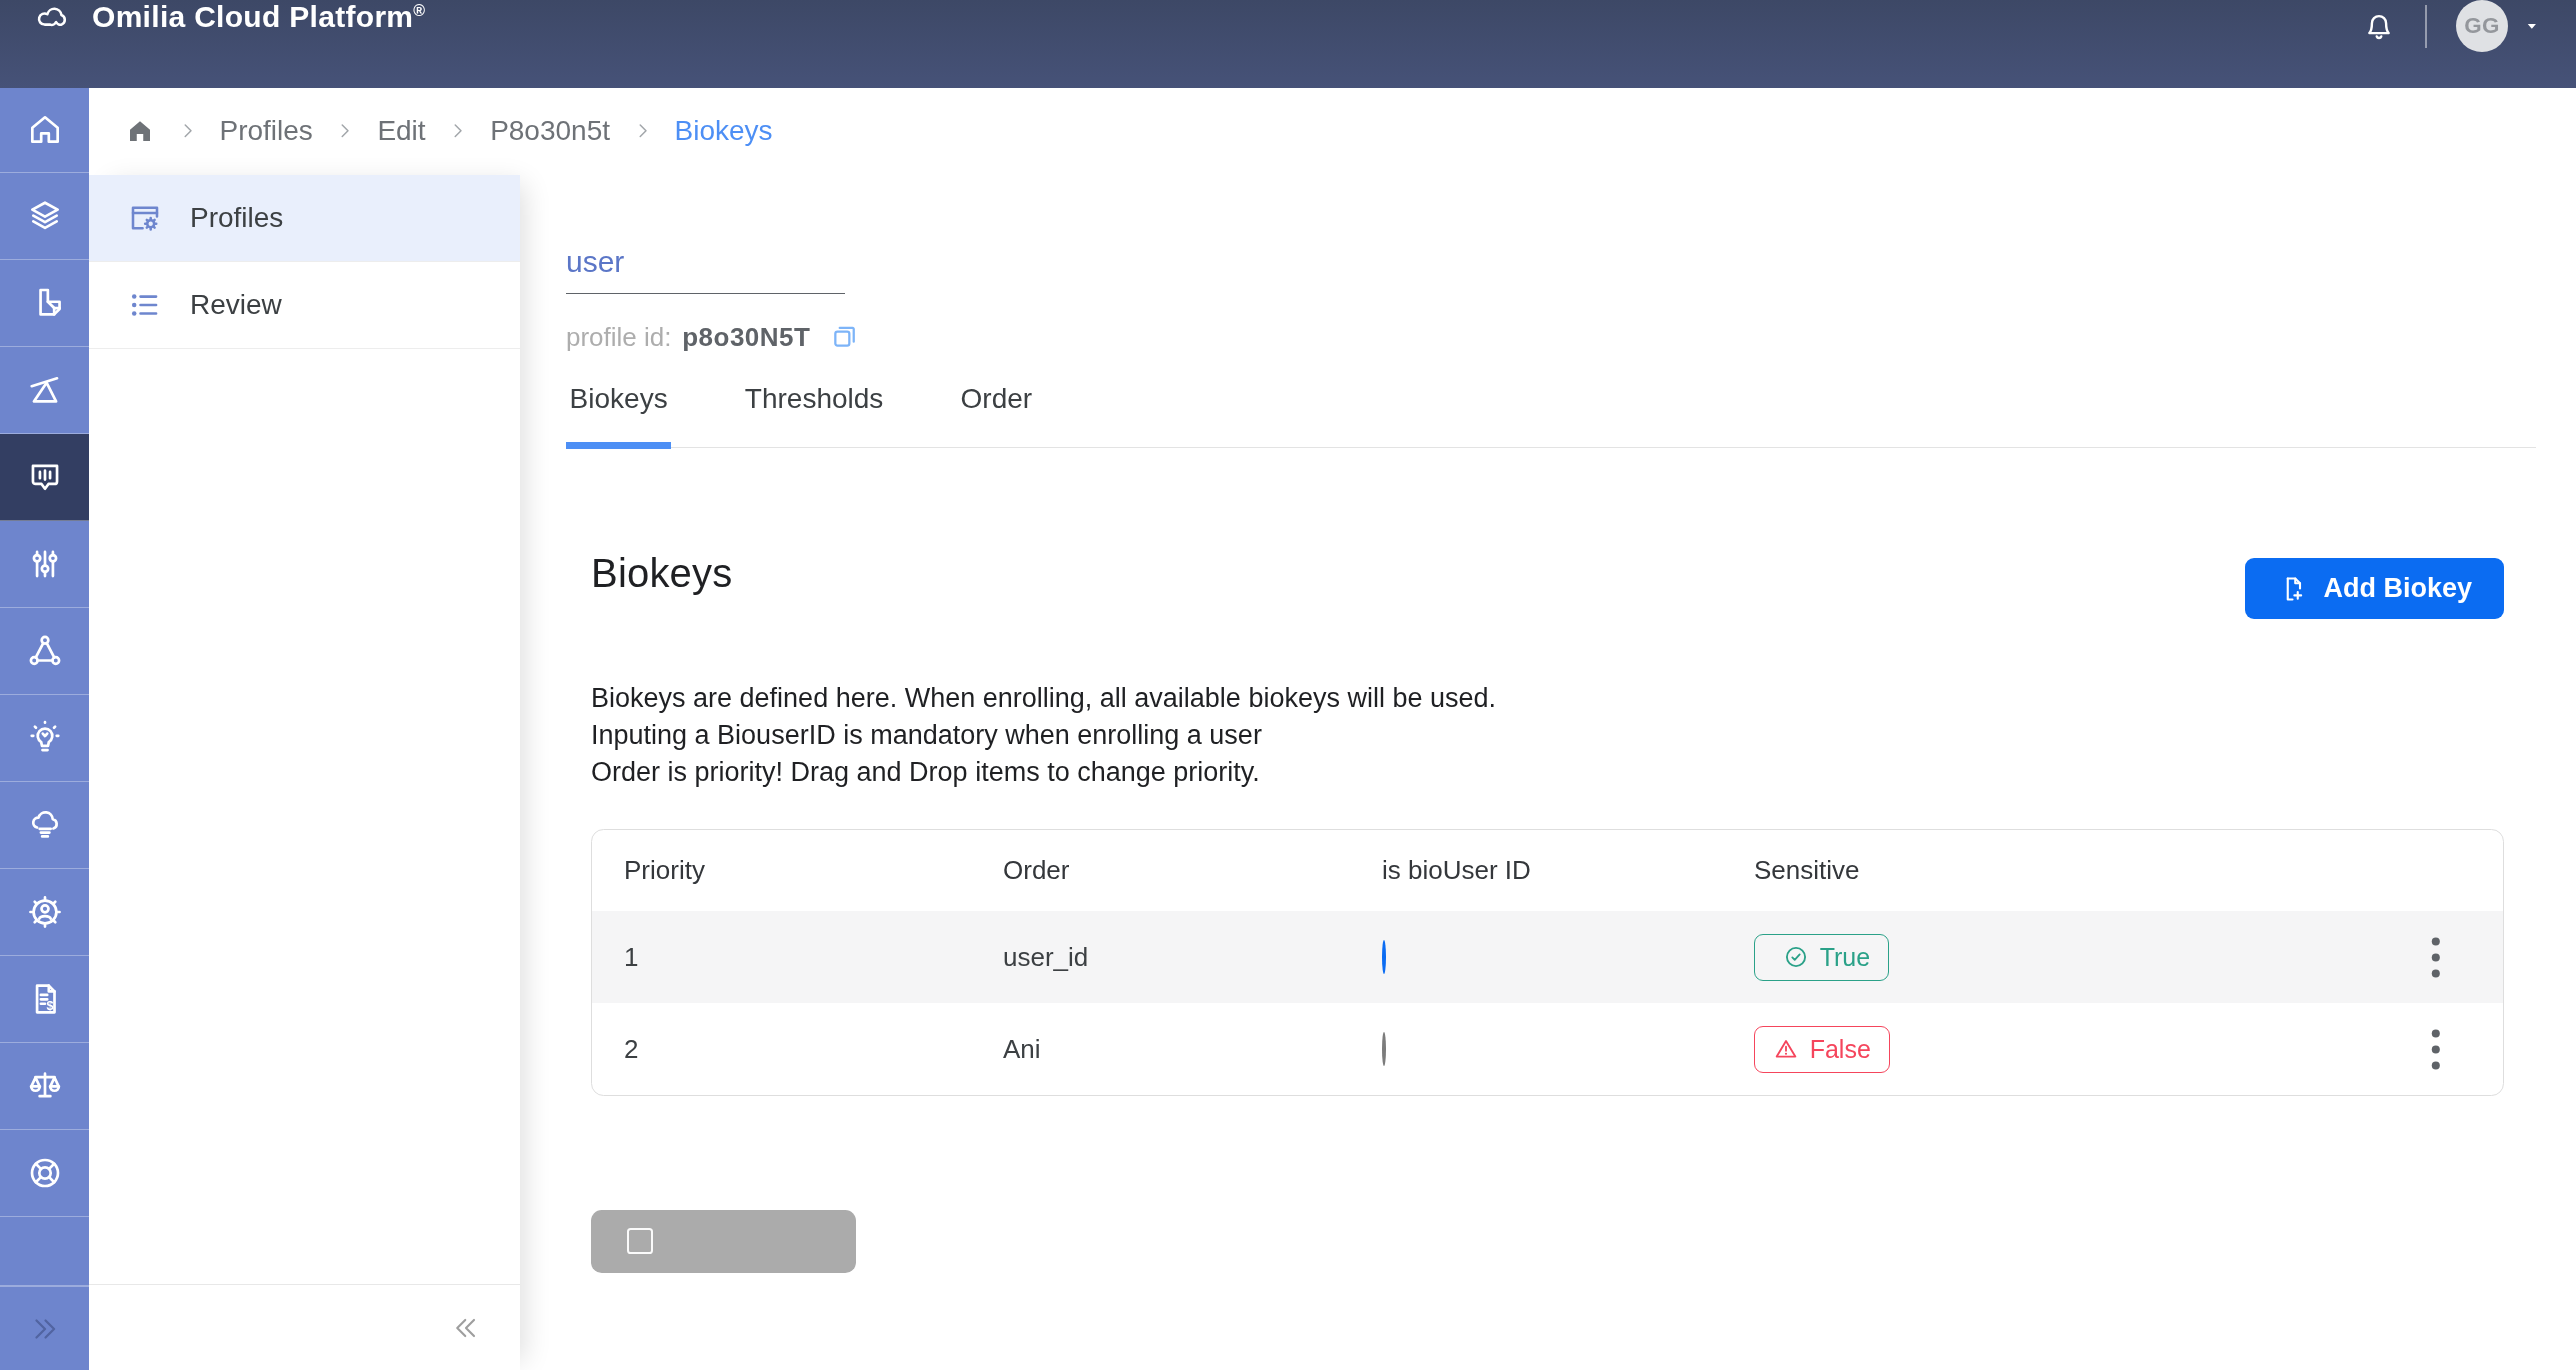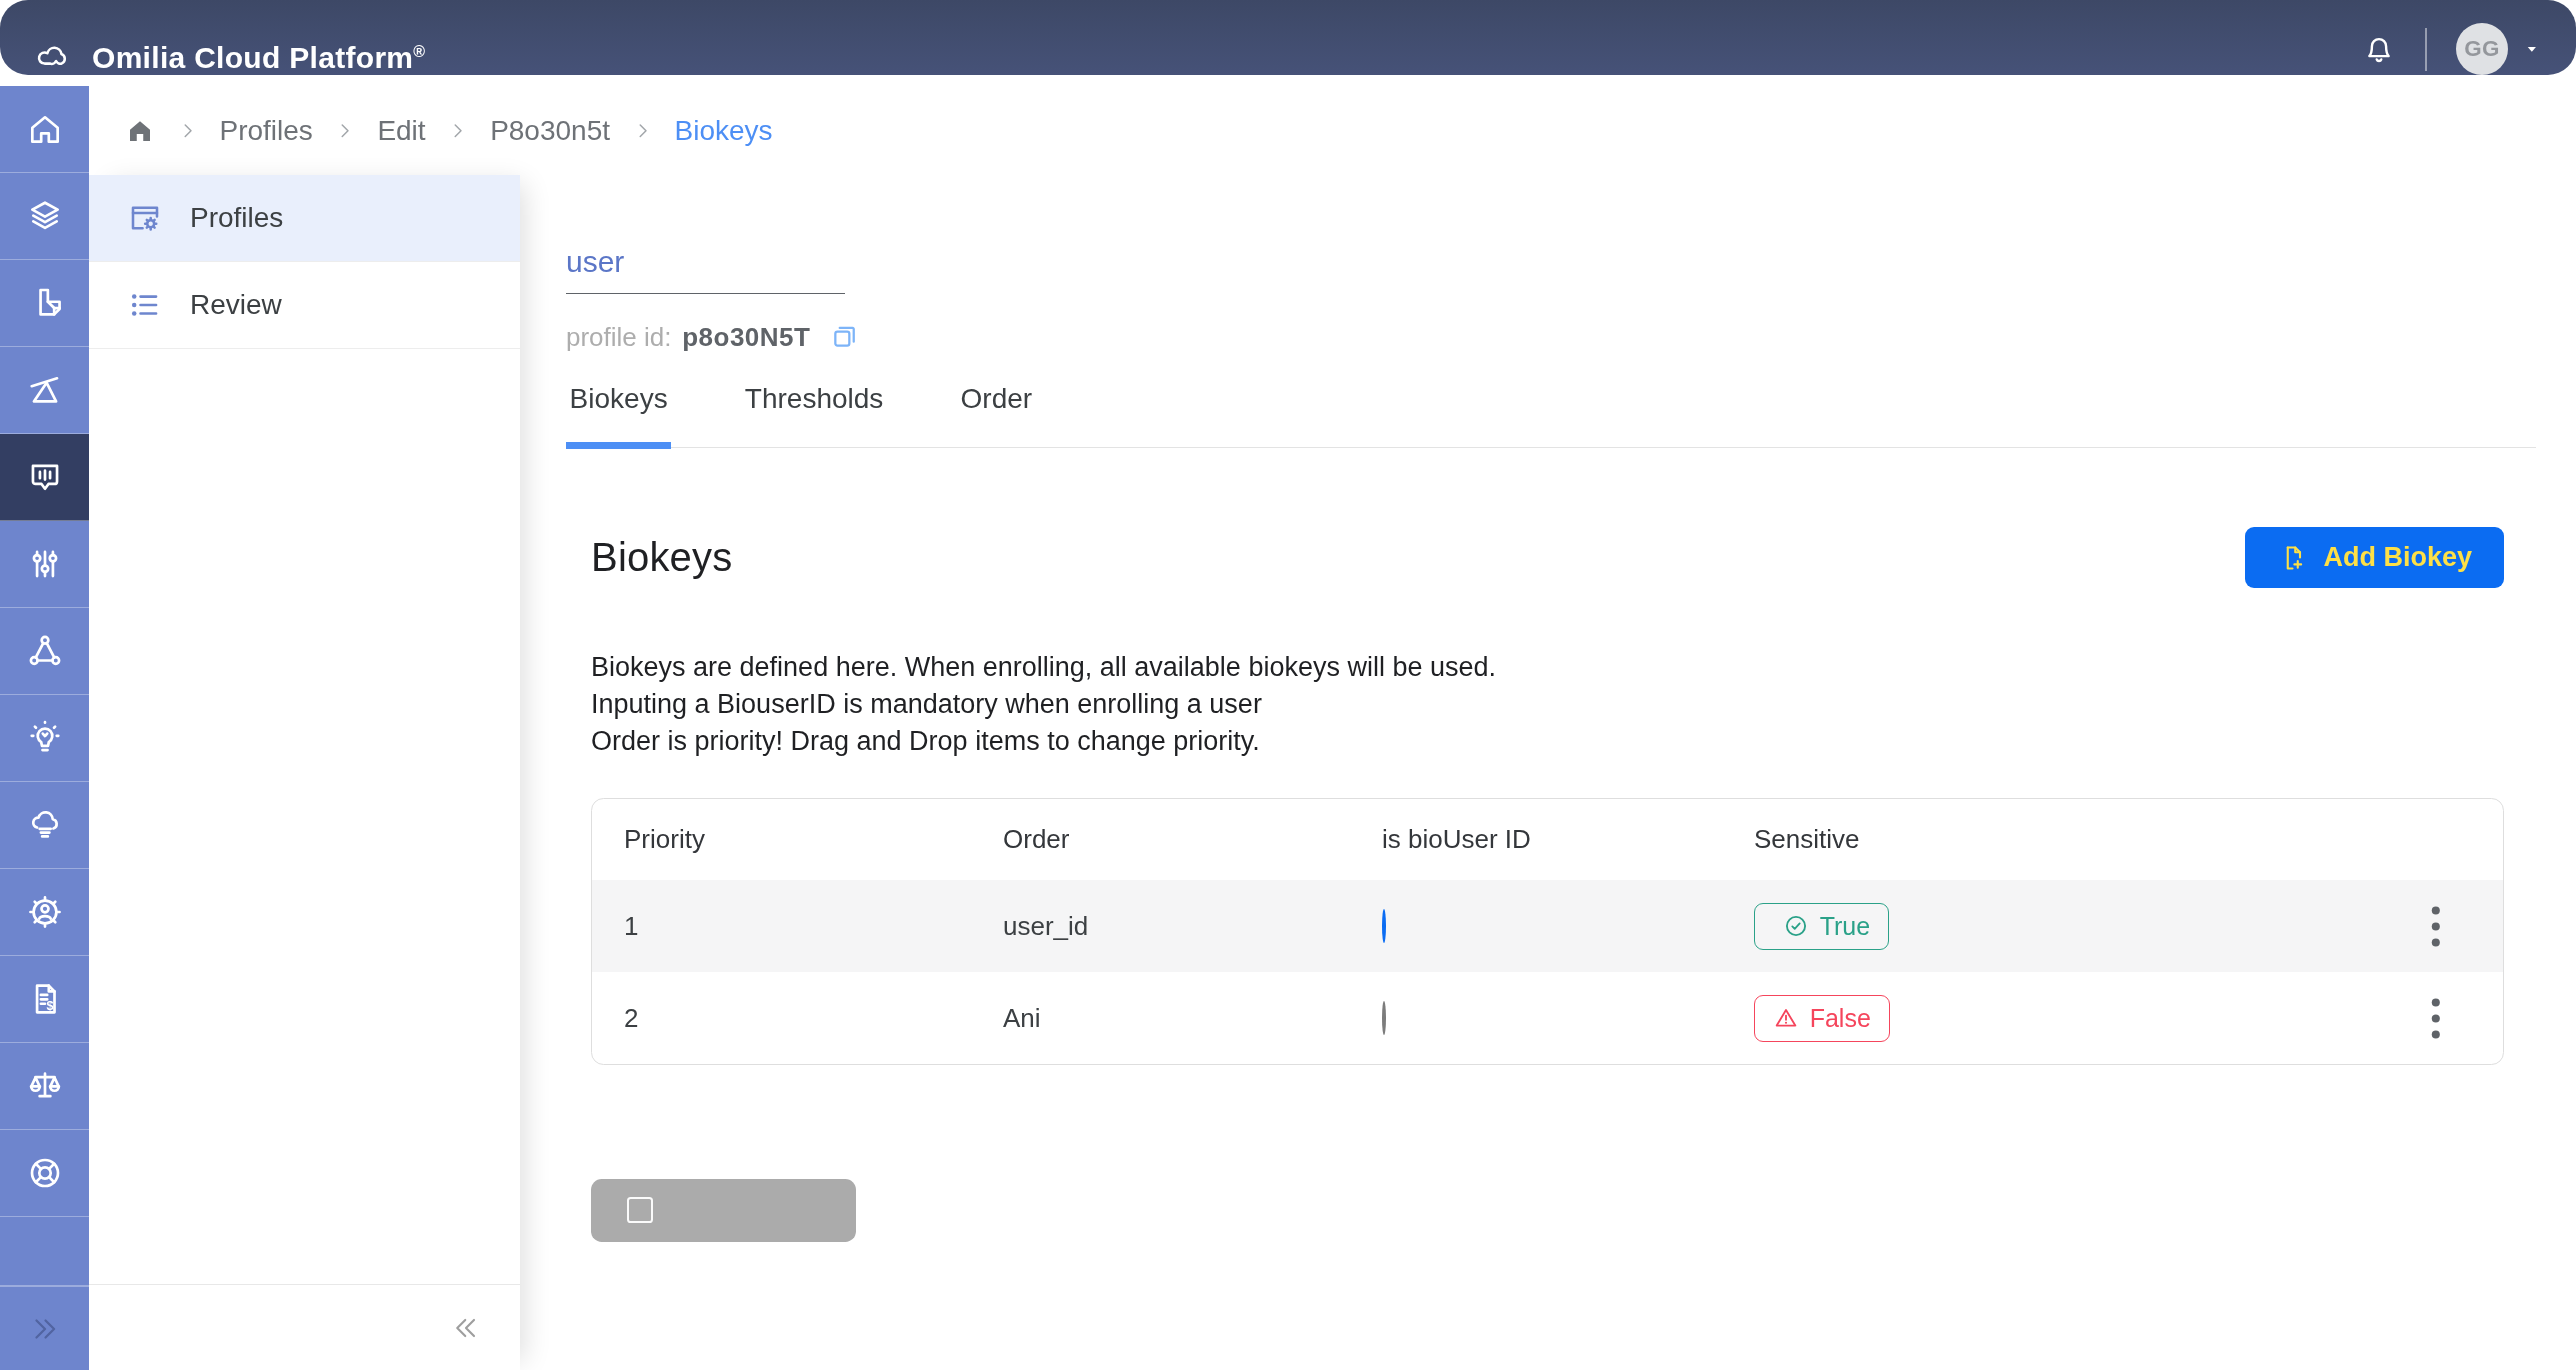--- a/index.html
+++ b/index.html
@@ -7,23 +7,23 @@
   body {
     font-family: "Liberation Sans", "DejaVu Sans", sans-serif;
     background:#ffffff; position:relative; overflow:hidden;
     -webkit-font-smoothing:antialiased;
   }
   svg { display:block; }
   .st { fill:none; stroke:currentColor; stroke-width:1.7; stroke-linecap:round; stroke-linejoin:round; }
 
   
   .app-header {
-    position:absolute; top:0; left:0; right:0; height:75px;
+    position:absolute; top:0; left:0; right:0; height:88px;
     background:linear-gradient(180deg,#3d4866,#465278);
-    display:flex; align-items:flex-end; padding:0 34px 0 27px; z-index:40;border-radius:28px;
+    display:flex; align-items:flex-start; padding:0 34px 0 27px; z-index:40;
   }
   .logo-mark { color:#fff; }
   .app-title { color:#fff; font-size:30px; font-weight:700; margin-left:18px; letter-spacing:0.3px; }
   .app-title sup { font-size:16px; }
   .header-right { margin-left:auto; display:flex; align-items:center; }
   .bell { color:#fff; cursor:pointer; }
   .header-divider { width:1.8px; height:43px; background:rgba(255,255,255,.45); margin:0 29px; }
   .avatar {
     width:52px; height:52px; border-radius:50%; background:#dfe1e4;
     color:#94979c; font-size:22.4px; font-weight:700;
@@ -96,22 +96,22 @@
   .tab { font-size:28px; color:#3c4043; padding:0 3.6px 32px; cursor:pointer; position:relative; }
   .tab.active::after {
     content:""; position:absolute; left:0; right:0; bottom:-1.8px; height:7.2px; background:#4d8ff5;
   }
 
   .panel { margin-left:25px; }
   .heading-row { margin-top:79px; display:flex; align-items:center; justify-content:space-between; }
   .page-heading { font-size:40px; font-weight:400; color:#1f2023; letter-spacing:0.2px; }
   .add-btn {
     height:61px; padding:0 32px; border:none; border-radius:9px; background:#0b6cf2;
-    color:#fde047; font-size:27px; font-weight:700; font-family:inherit;
-    display:flex; align-items:center; gap:16px; cursor:pointer;
+    color:#ffffff; font-size:27px; font-weight:700; font-family:inherit;
+    display:flex; align-items:center; gap:16px; cursor:pointer;margin-top:31px;
   }
   .add-btn svg { width:30px; height:30px; }
 
   .desc { margin-top:61px; font-size:27px; line-height:37px; color:#1f2023; }
 
   .biokeys-table {
     margin-top:38px; border:0.9px solid #dedede; border-radius:12.5px; overflow:hidden; background:#fff;
   }
   .t-row { display:grid; grid-template-columns:379px 379px 372px 1fr 134px; align-items:center; }
   .t-head { height:81px; font-size:26px; color:#34373b; }

